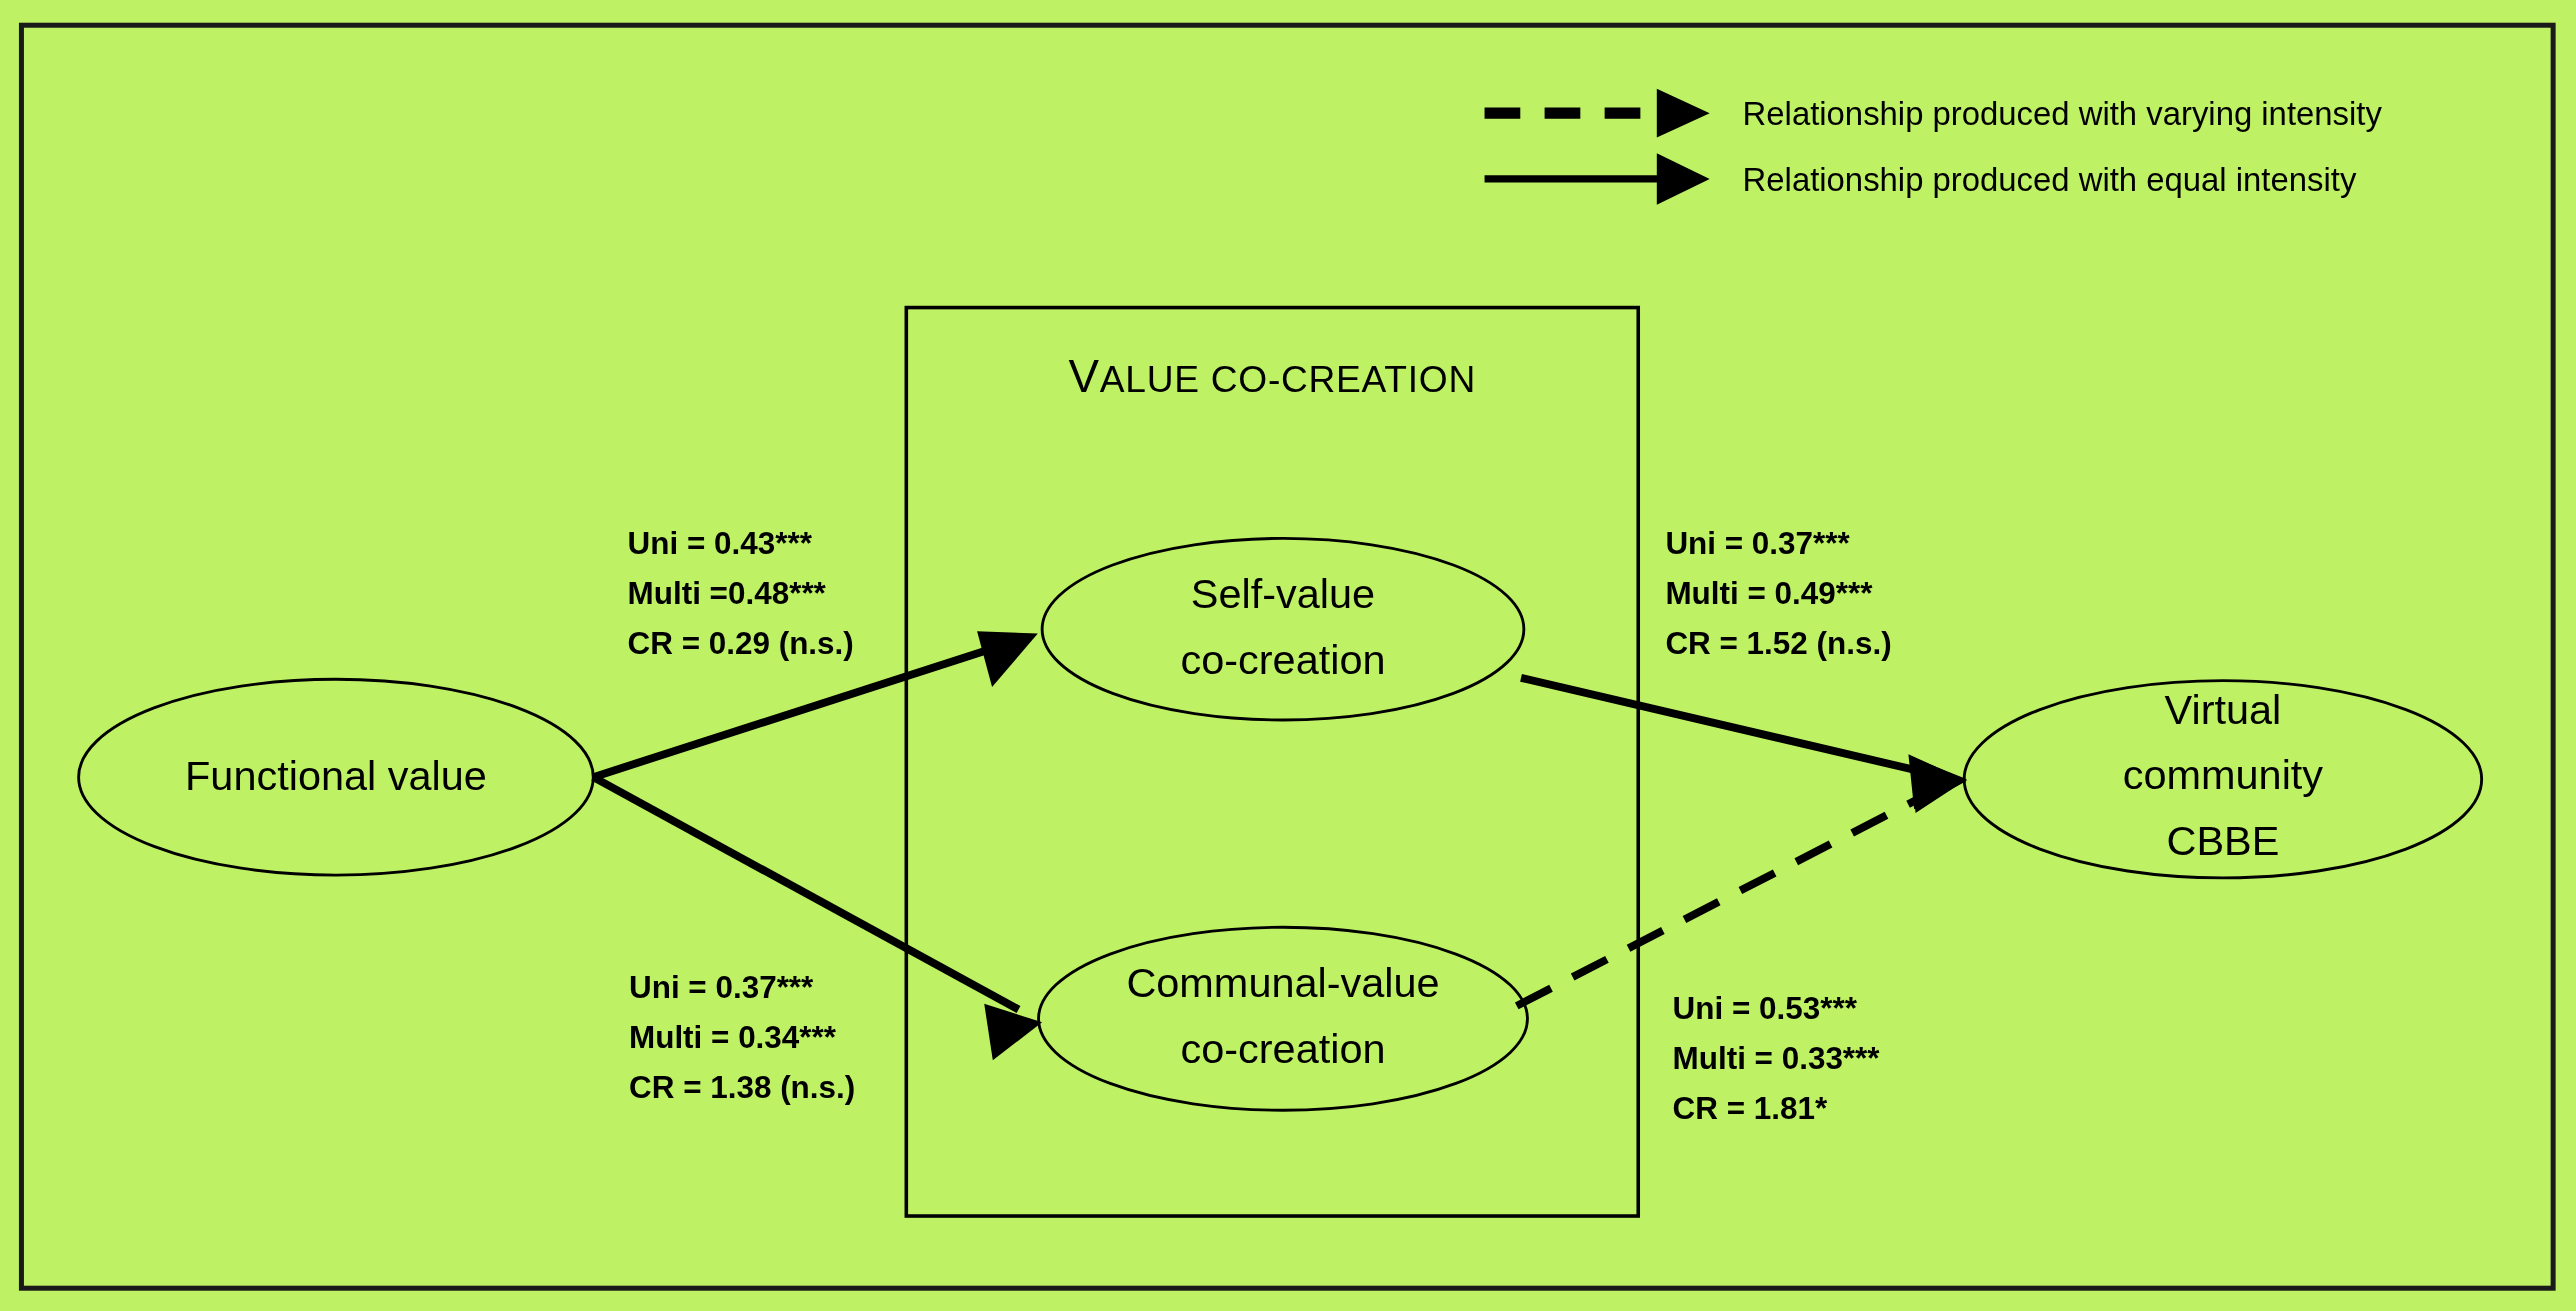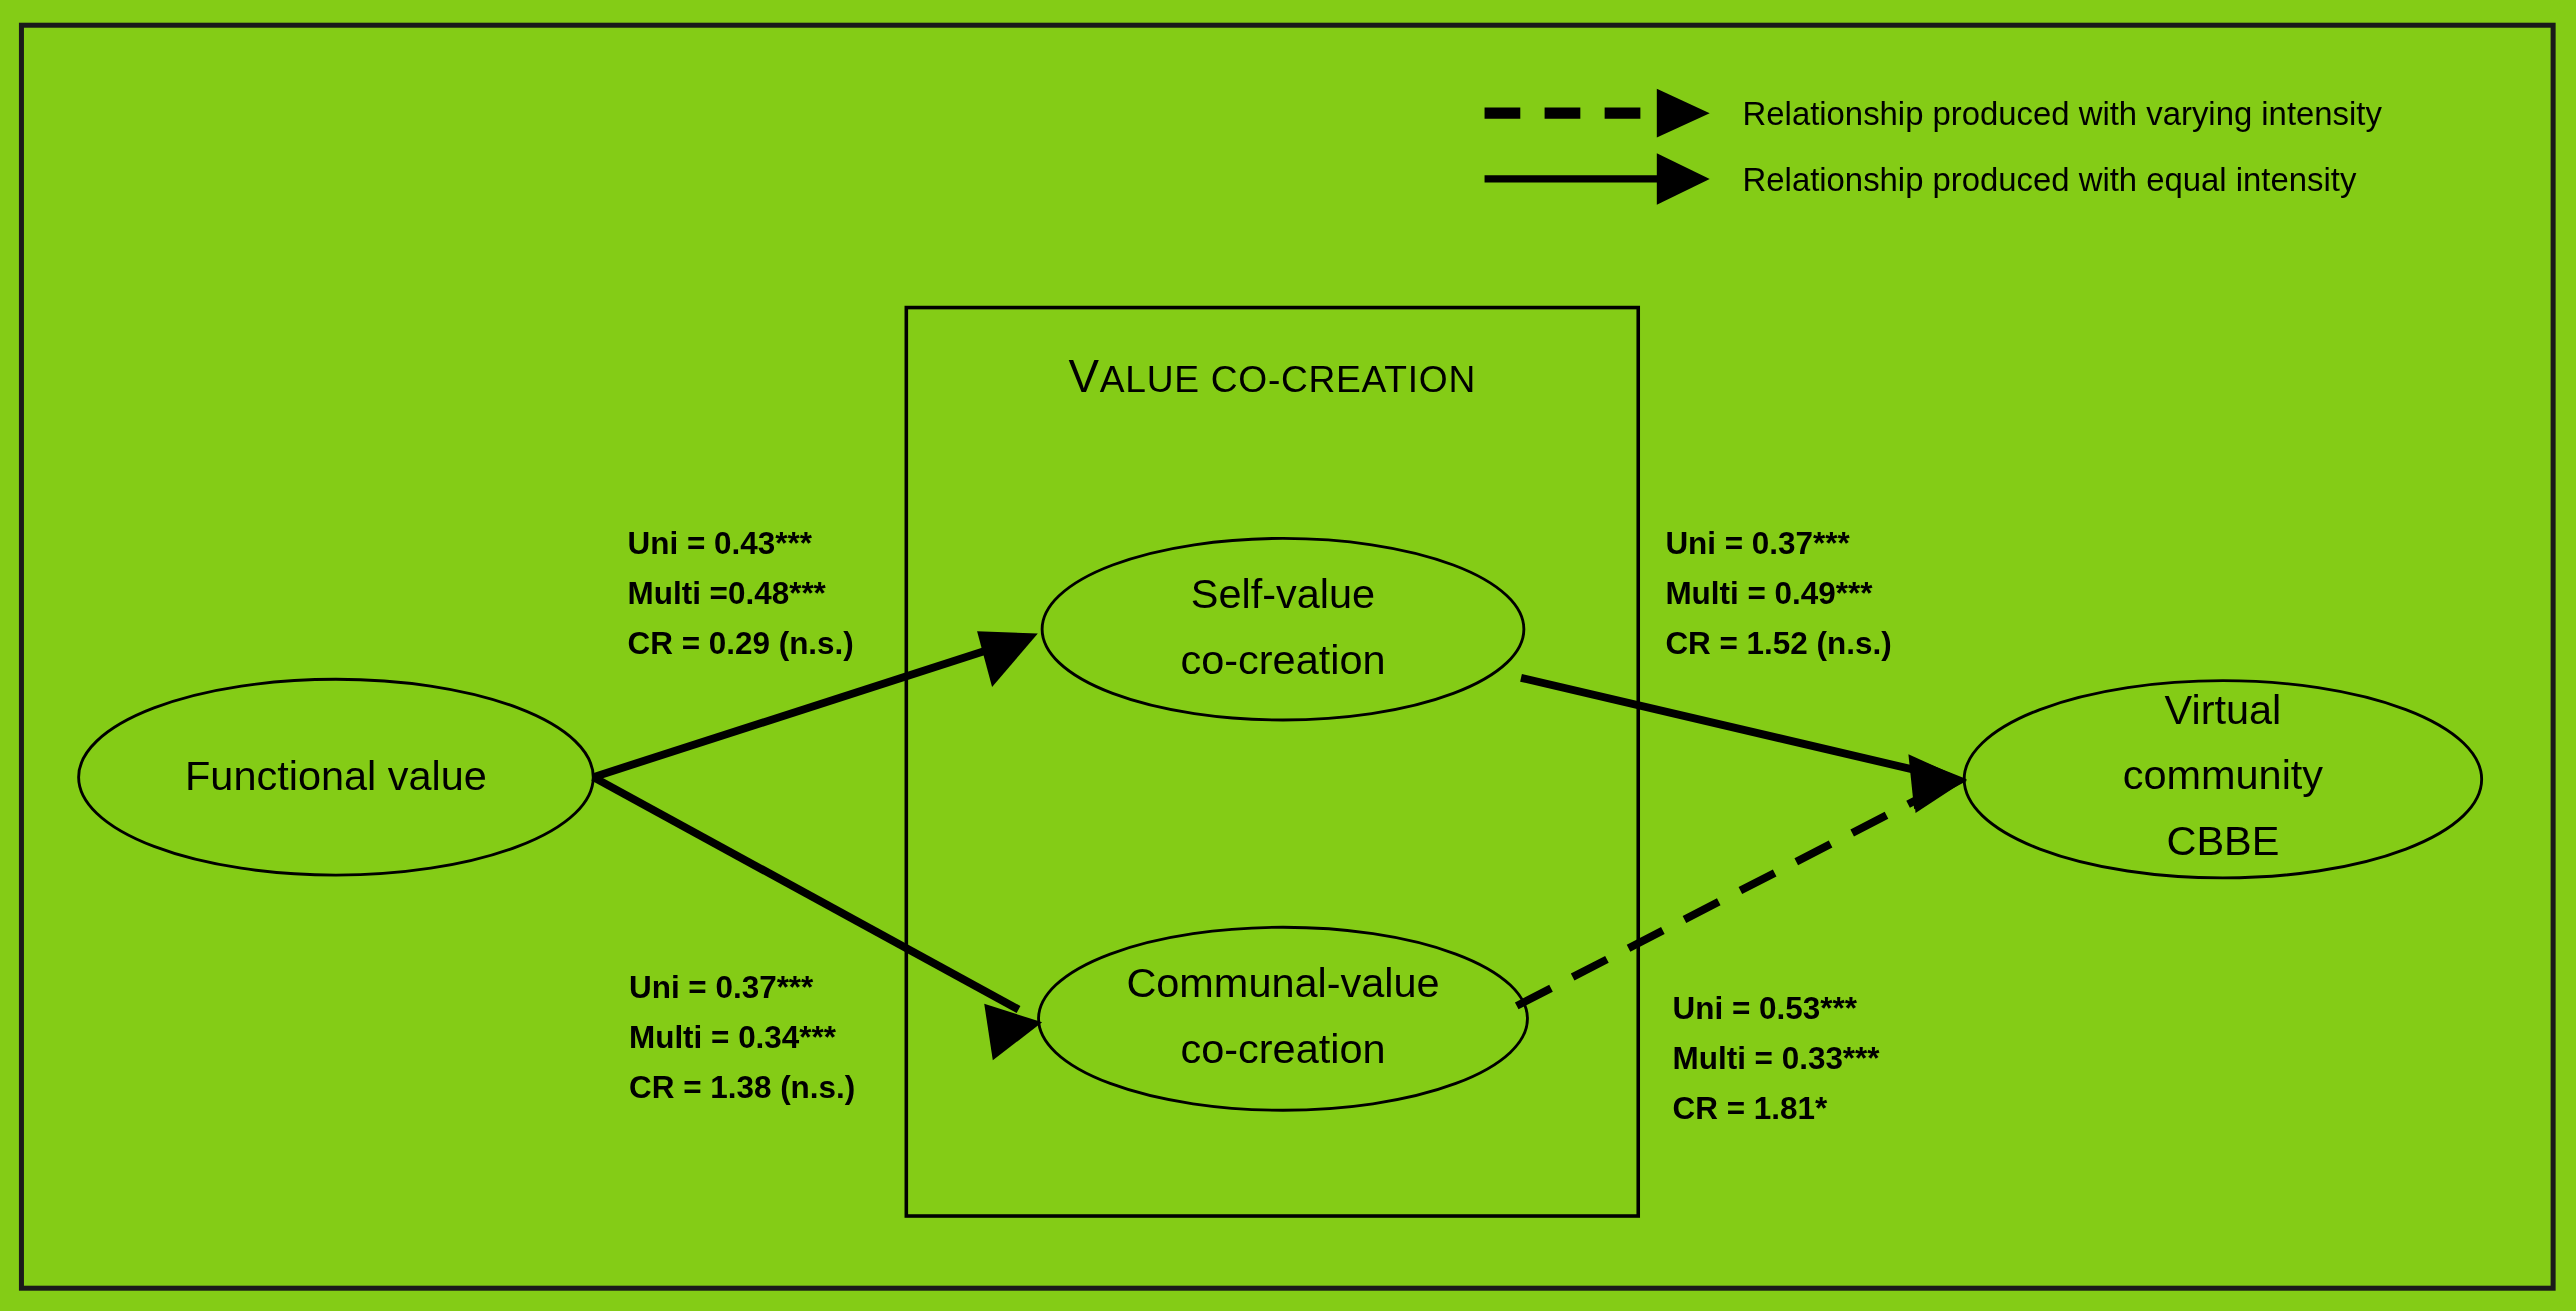--- a/index.html
+++ b/index.html
@@ -7,21 +7,21 @@
     padding: 0;
     background: #ffffff;
   }
   body {
     font-family: "Liberation Sans", sans-serif;
   }
   #stage {
     position: relative;
     width: 2576px;
     height: 1312px;
-    background: #84cc16;
+    background: #bef264;
     overflow: hidden;
   }
   #diagram {
     position: absolute;
     left: 0;
     top: 0;
     width: 2576px;
     height: 1312px;
   }
   .node-text {

